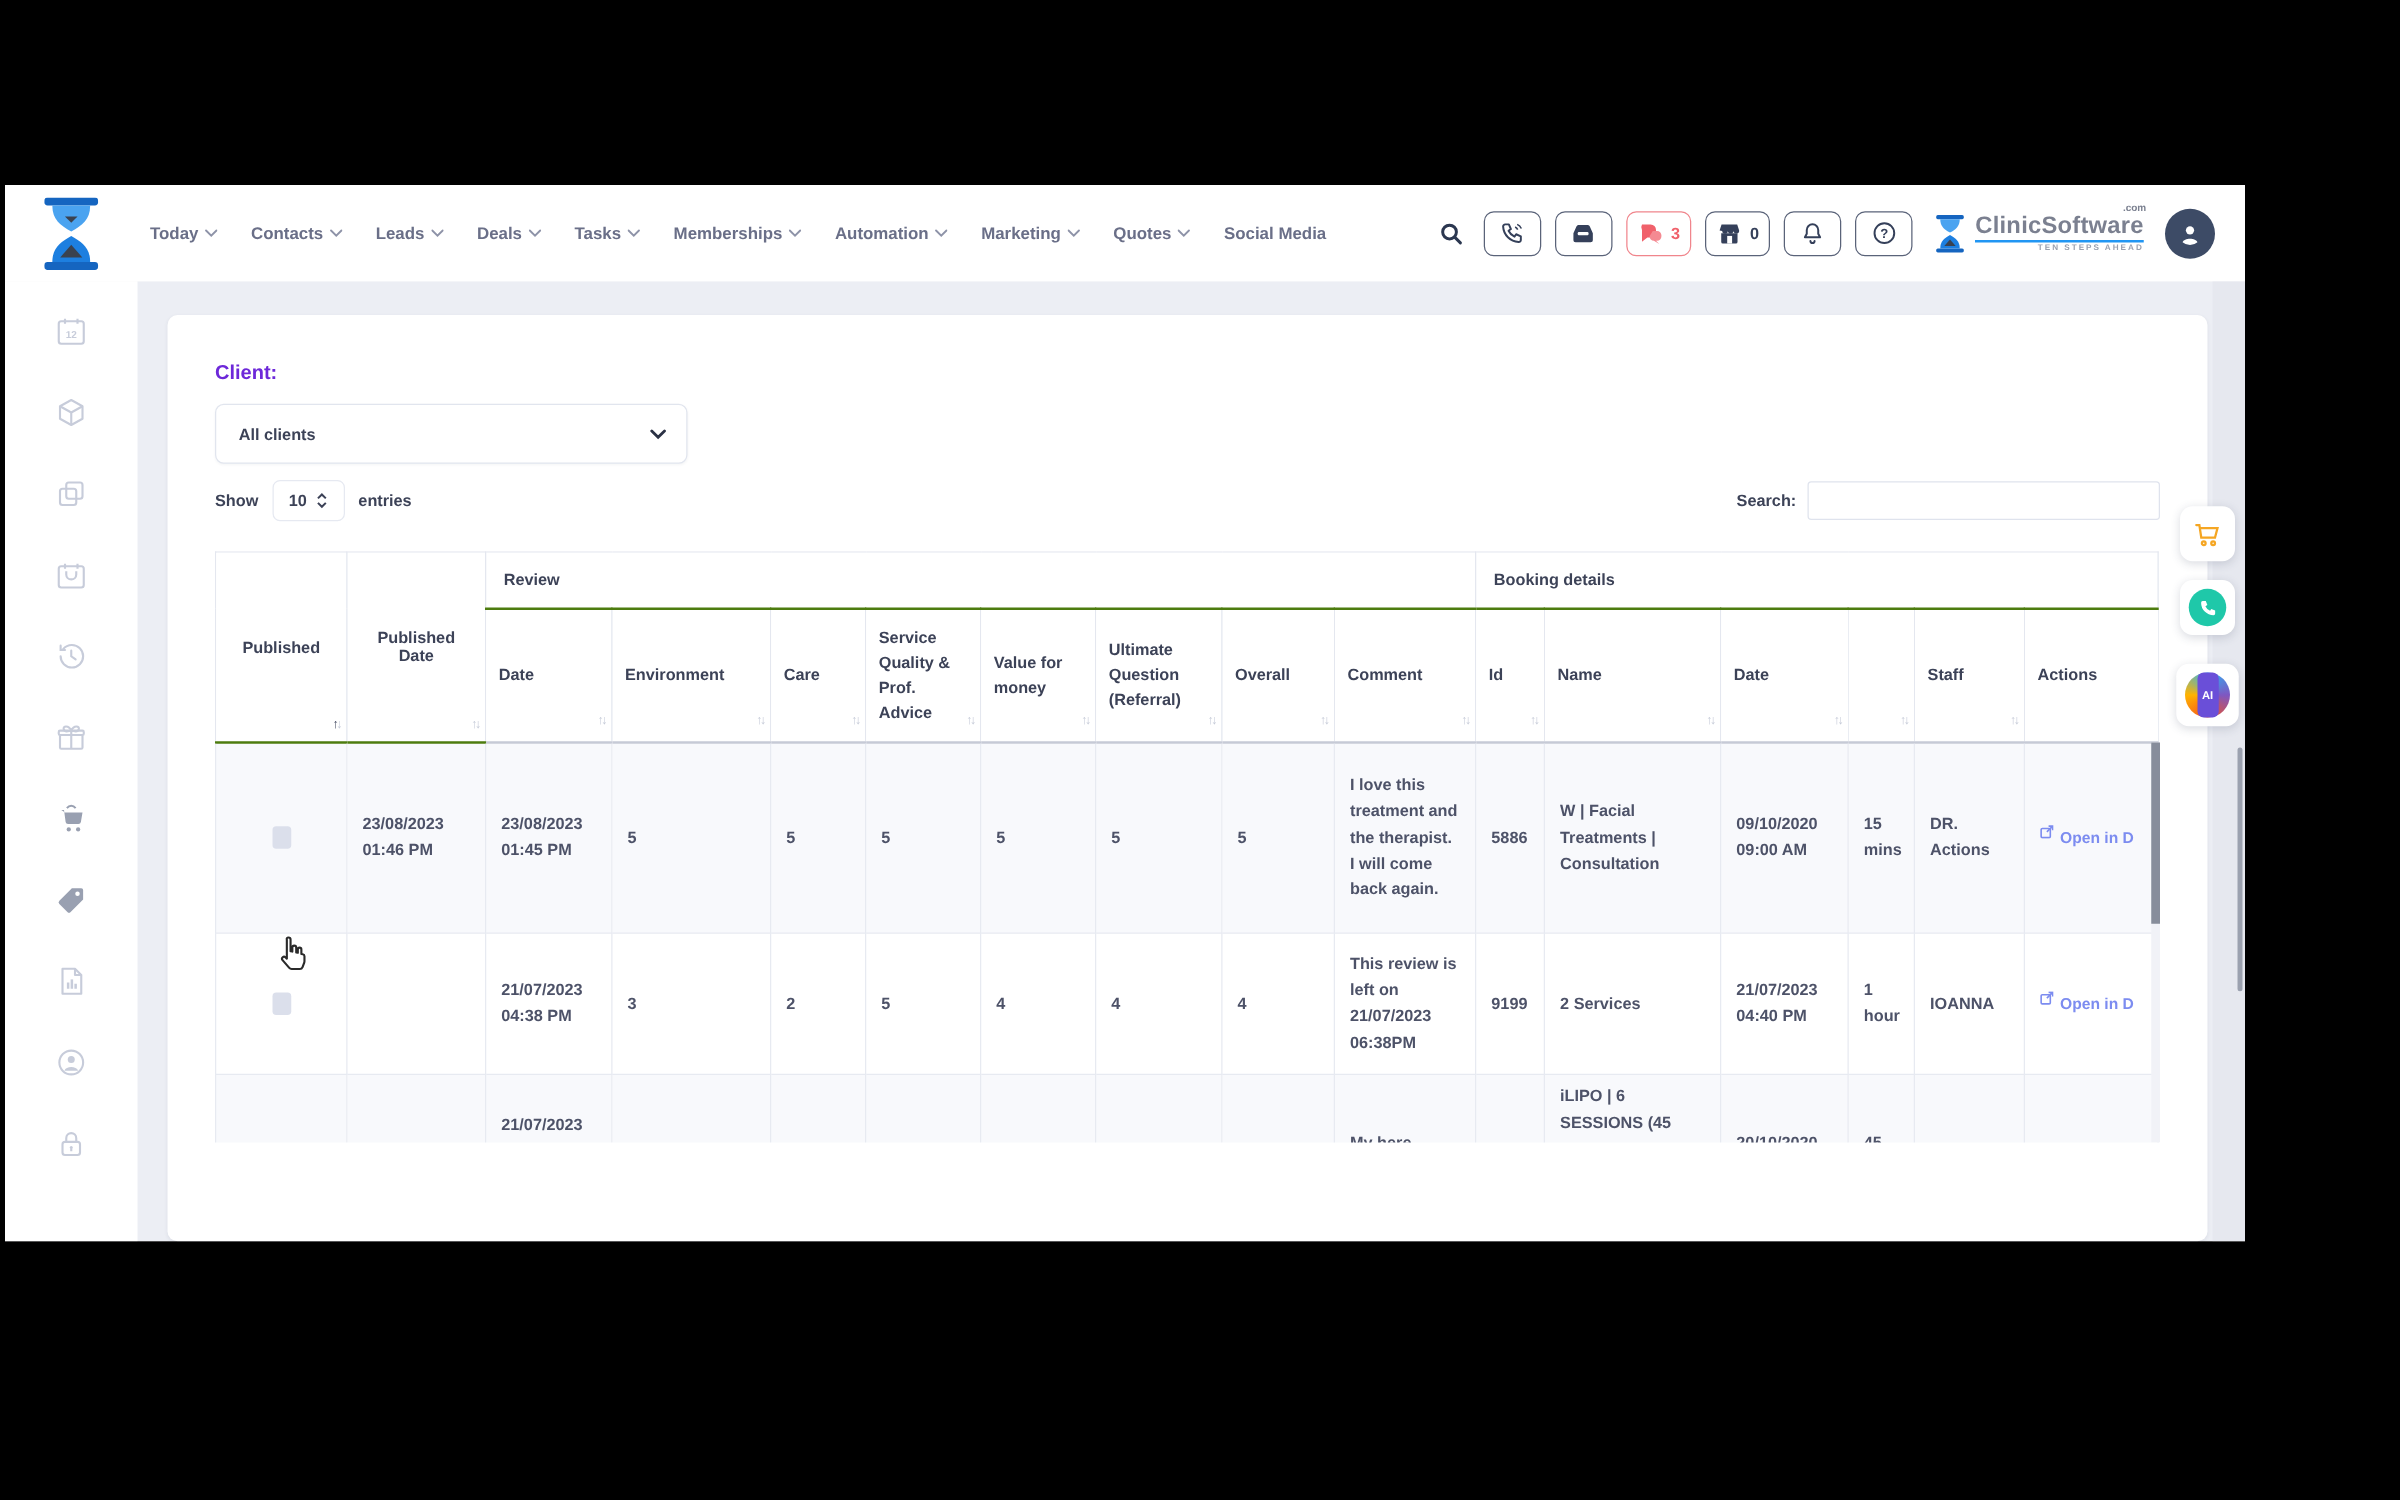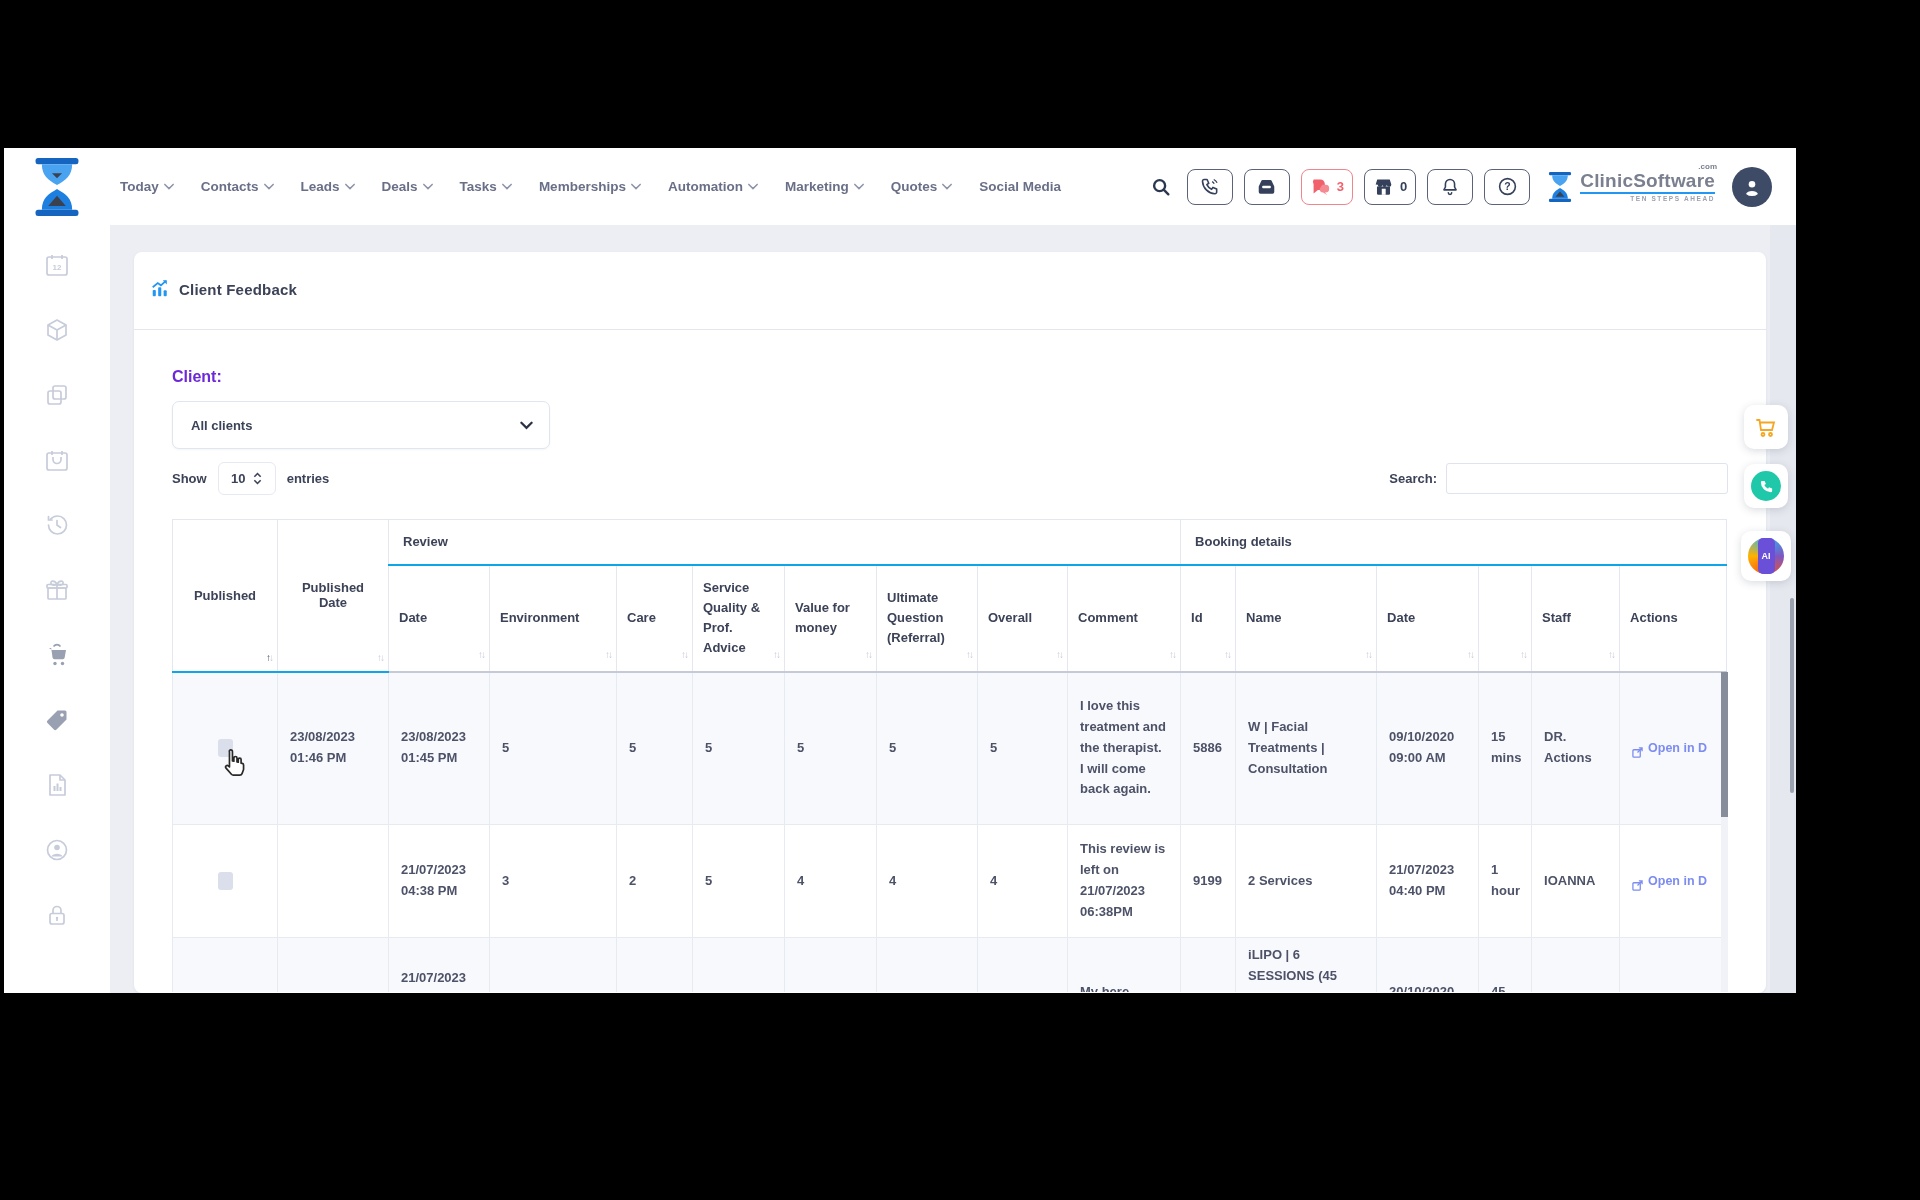--- a/index.html
+++ b/index.html
@@ -39,35 +39,35 @@
   .select{margin-top:15px;width:378px;height:48px;border:1px solid #e1e5ee;border-radius:7px;display:flex;align-items:center;justify-content:space-between;padding:0 16px 0 18px;font-size:13px;font-weight:700;color:#3c4257;box-sizing:border-box;box-shadow:0 1px 2px rgba(40,50,80,.05);cursor:pointer;background:#fff}
   .controls{margin-top:13px;display:flex;align-items:center;font-size:13px;font-weight:700;color:#3c4257}
   .show-select{margin:0 11px;width:58px;height:33px;border:1px solid #e6e9f1;border-radius:6px;display:flex;align-items:center;justify-content:center;gap:8px;box-sizing:border-box;cursor:pointer;background:#fff}
   .search-wrap{margin-left:auto;display:flex;align-items:center;gap:9px}
   .search-input{width:282px;height:31px;border:1px solid #dfe3ed;border-radius:3px;box-sizing:border-box;font-family:inherit;font-size:13px;padding:0 8px;outline:none;background:#fff}
 
   
   .table-wrap{margin-top:24px;position:relative;height:473px;overflow:hidden}
   table{border-collapse:collapse;table-layout:fixed;width:1548px;font-size:13px;border:1px solid #ccd0dc}
   th{background:#fff;color:#3c4257;font-weight:700;border:1px solid #e4e7ef;box-sizing:border-box}
-  .t-group th{height:45px;border-bottom:2px solid #0ea5e9}
+  .t-group th{height:45px;border-bottom:2px solid #4d7c0f}
   .t-group th.group{text-align:left;padding:0 14px;font-size:13px}
   th.c-rowspan{position:relative;text-align:center;padding:0 12px;vertical-align:middle}
   .t-cols th{height:107px;position:relative;text-align:left;padding:0 10px;vertical-align:middle;border-bottom:2px solid #c6cad6;line-height:1.55}
   .sort{position:absolute;right:5px;bottom:8px;font-size:10px;color:#c6cbd8;letter-spacing:-2px;font-weight:400}
   .sort b{font-weight:400;color:#c6cbd8}
   .sort.active b{color:#3d445c}
   td{padding:10px 12px;color:#4d5268;font-weight:600;vertical-align:middle;border:1px solid #e7eaf1;line-height:1.6;overflow:hidden;box-sizing:border-box}
   tr.odd td{background:#f8f9fc}
   tr.partial td{vertical-align:top;padding-top:44px}
   tr.partial td:nth-child(1){padding-top:60px}
   tr.partial td:nth-child(3){padding-top:30px}
   tr.partial td:nth-child(12){padding-top:7px}
   .cb{width:15px;height:18px;border-radius:3px;background:#dbdfeb;margin:0 auto;cursor:pointer}
-  .open-link{color:#7c8cf0;font-weight:700;font-size:12.5px;display:flex;align-items:flex-end;gap:5px;white-space:nowrap;text-decoration:none;cursor:pointer}
+  .open-link{color:#7c8cf0;font-weight:700;font-size:12.5px;display:flex;align-items:flex-start;gap:5px;white-space:nowrap;text-decoration:none;cursor:pointer}
   .tbl-track{position:absolute;right:0;top:153px;bottom:0;width:7px;background:#f1f2f7}
   .tbl-handle{position:absolute;right:0;top:153px;width:7px;height:145px;background:#878d9b}
 
   
   .page-scroll{position:absolute;top:0;right:0;width:26px;height:768px;background:#e6e8ef}
   .page-scroll-handle{position:absolute;right:2px;top:373px;width:4px;height:195px;background:#9ba1af;border-radius:2px}
   .floats{position:absolute;right:5px;top:180px;display:flex;flex-direction:column;align-items:center;gap:15px;z-index:6}
   .fab{width:44px;height:44px;background:#fff;border-radius:10px;box-shadow:0 2px 8px rgba(50,60,90,.18);display:flex;align-items:center;justify-content:center;cursor:pointer}
   .fab.ai{width:50px;height:50px;margin-top:8px}
   .tealc{width:30px;height:30px;border-radius:50%;background:#1fc8a9;display:flex;align-items:center;justify-content:center}
@@ -296,30 +296,20 @@
             <rect x="6" y="11.5" width="14" height="10.5" rx="2"></rect>
             <path d="M9 11.5V8.5a4 4 0 018 0v3"></path>
             <circle cx="13" cy="16" r="1.2" fill="#c7ccda" stroke="none"></circle>
             <path d="M13 17v2"></path>
           </svg>
         </span>
     </aside>
 
     <main class="content">
       <div class="card">
-        <div class="card-head">
-          <svg width="20" height="20" viewBox="0 0 22 22">
-            <rect x="3" y="12" width="3.4" height="7" rx="1" fill="#2196f3"></rect>
-            <rect x="9" y="9" width="3.4" height="10" rx="1" fill="#2196f3"></rect>
-            <rect x="15" y="12.5" width="3.4" height="6.5" rx="1" fill="#2196f3"></rect>
-            <path d="M3 9l5.5-4.5 3.5 2.5L17.5 2" fill="none" stroke="#2196f3" stroke-width="2"></path>
-            <path d="M14 1.5h4.5V6z" fill="#2196f3"></path>
-          </svg>
-          <h1>Client Feedback</h1>
-        </div>
         <div class="card-body">
           <div class="client-label">Client:</div>
           <div class="select">
             <span>All clients</span>
             <svg width="13" height="9" viewBox="0 0 14 9">
                 <path d="M1.5 1.5L7 7l5.5-5.5" fill="none" stroke="#2b3245" stroke-width="2.4" stroke-linecap="round"></path>
               </svg>
           </div>
 
           <div class="controls">

